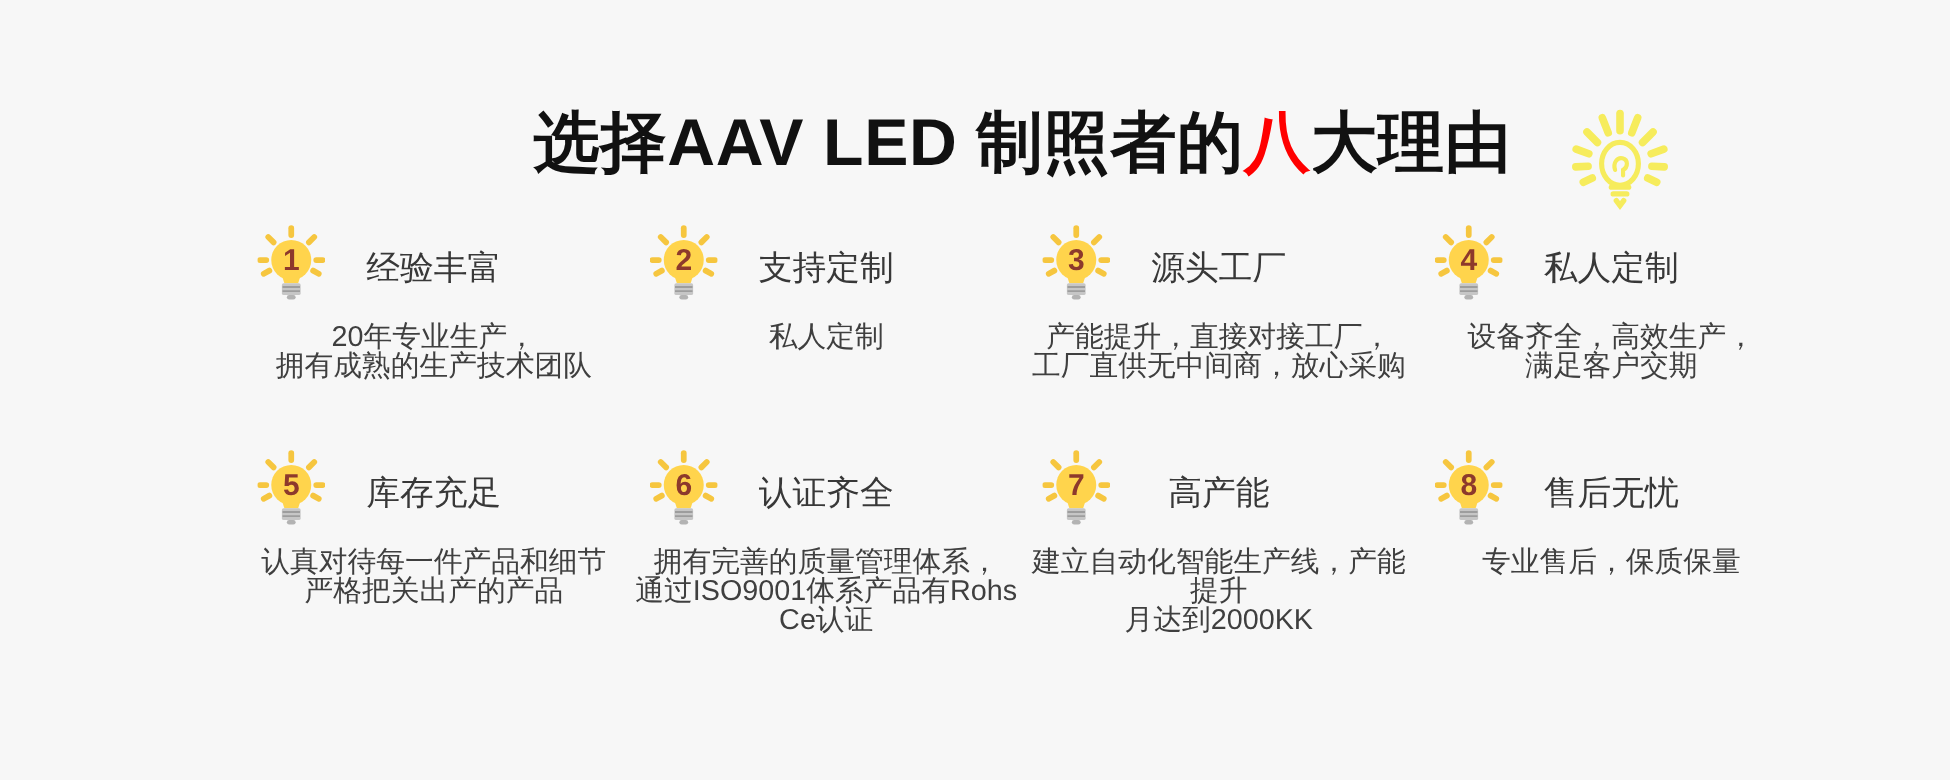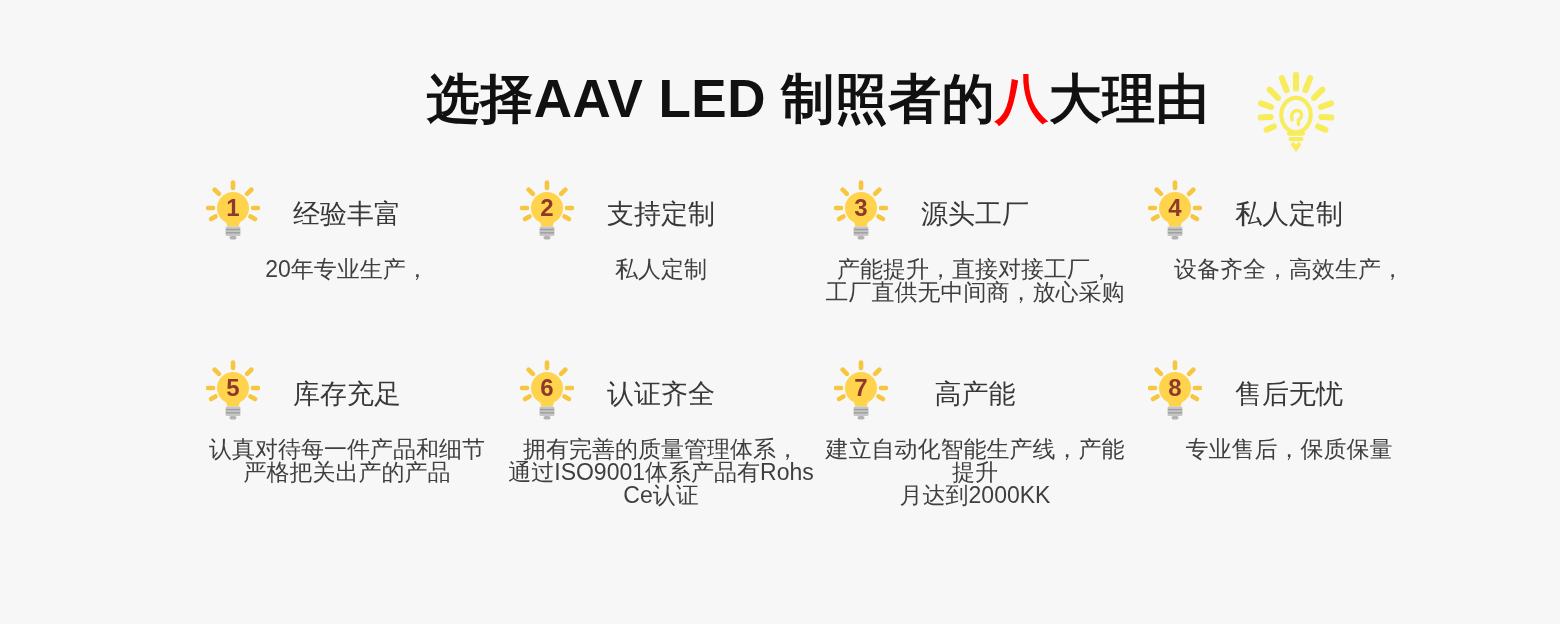--- a/index.html
+++ b/index.html
@@ -5,21 +5,21 @@
   * { margin:0; padding:0; box-sizing:border-box; }
   html,body { width:1560px; height:624px; }
   body {
     background:#f7f7f7;
     font-family:"Liberation Sans","DejaVu Sans",sans-serif;
     position:relative;
     overflow:hidden;
     color:#3f3f3f;
   }
   .header {
-    position:absolute; top:68px; left:190px; width:1256px;
+    position:absolute; top:84px; left:190px; width:1256px;
     text-align:center; white-space:nowrap;
   }
   .page-title {
     font-size:53px; font-weight:700; color:#111111;
     line-height:1.18; letter-spacing:0.5px;
   }
   .title-highlight { color:#ff0000; }
   .doodle {
     position:absolute; top:0px; left:1052px;
     width:108px; height:100px;
@@ -105,20 +105,21 @@
 <div class="grid">
 
   <div class="cell">
     <svg class="bulb" viewBox="0 0 54 66" aria-hidden="true">
       <use href="#bulb-shape"></use>
       <text x="27" y="36" fill="#8d392c">1</text>
     </svg>
     <div class="cell-title">经验丰富</div>
     <div class="cell-desc">
       <div>20年专业生产，</div>
+      <div>拥有成熟的生产技术团队</div>
     </div>
   </div>
 
   <div class="cell">
     <svg class="bulb" viewBox="0 0 54 66" aria-hidden="true">
       <use href="#bulb-shape"></use>
       <text x="27" y="36" fill="#8d392c">2</text>
     </svg>
     <div class="cell-title">支持定制</div>
     <div class="cell-desc">
@@ -139,20 +140,21 @@
   </div>
 
   <div class="cell">
     <svg class="bulb" viewBox="0 0 54 66" aria-hidden="true">
       <use href="#bulb-shape"></use>
       <text x="27" y="36" fill="#8d392c">4</text>
     </svg>
     <div class="cell-title">私人定制</div>
     <div class="cell-desc">
       <div>设备齐全，高效生产，</div>
+      <div>满足客户交期</div>
     </div>
   </div>
 
   <div class="cell">
     <svg class="bulb" viewBox="0 0 54 66" aria-hidden="true">
       <use href="#bulb-shape"></use>
       <text x="27" y="36" fill="#8d392c">5</text>
     </svg>
     <div class="cell-title">库存充足</div>
     <div class="cell-desc">

